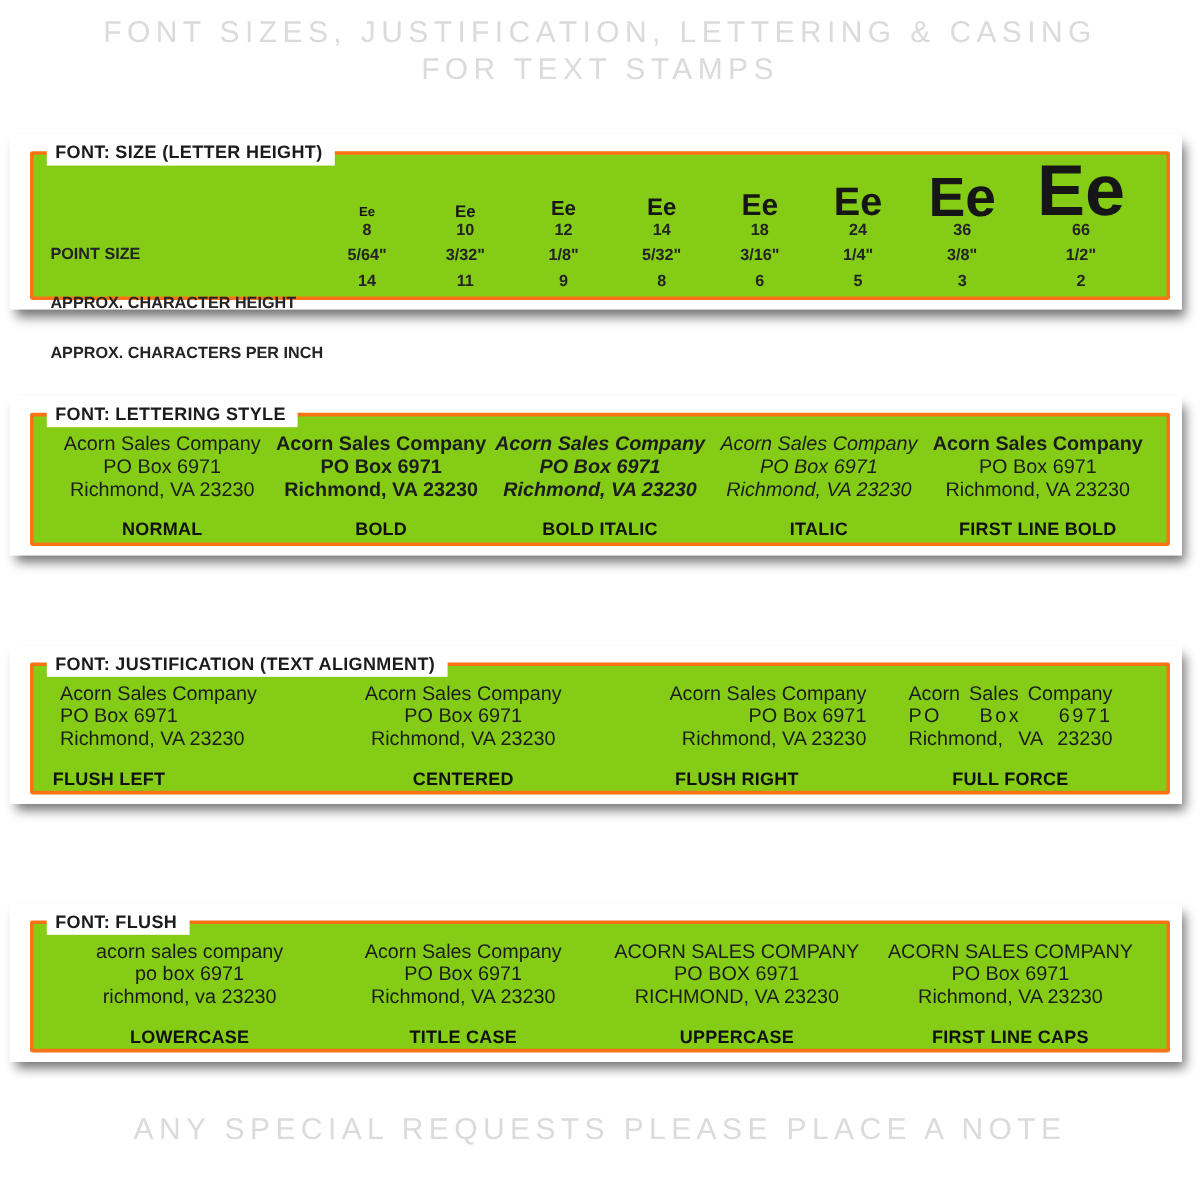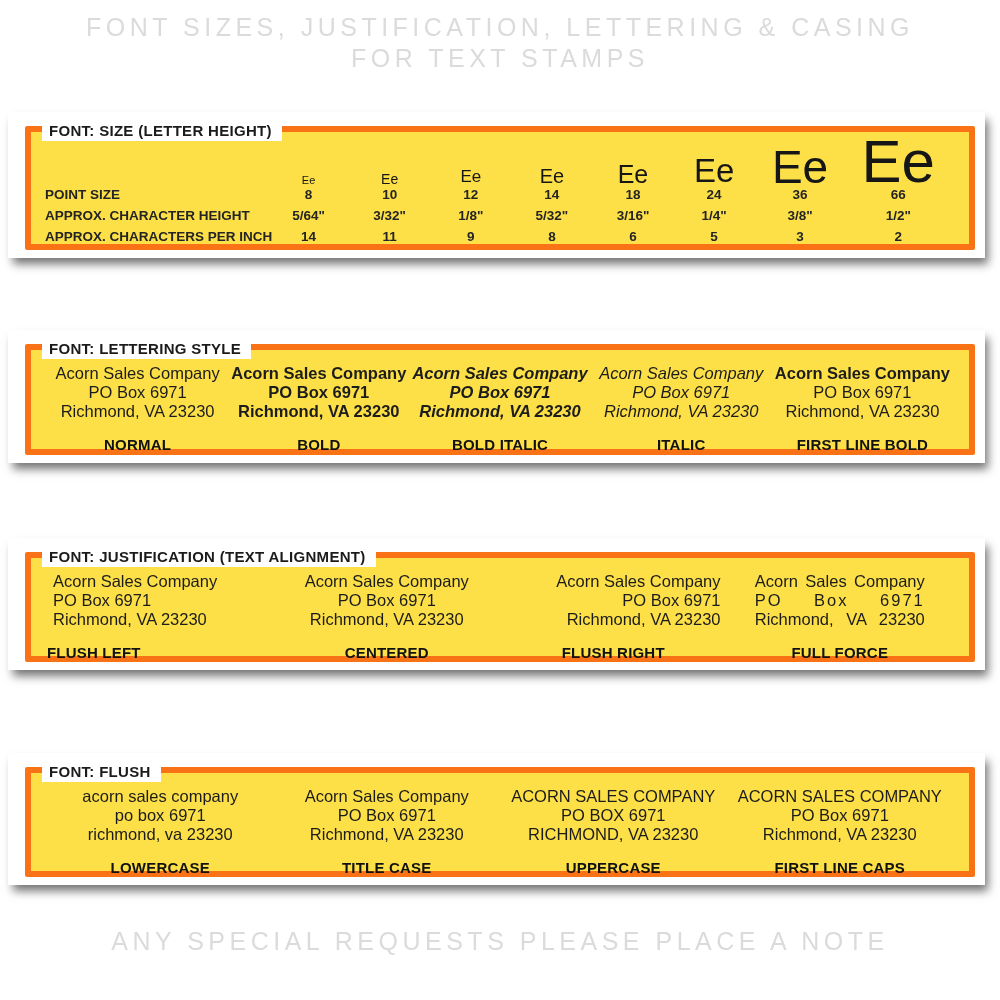--- a/index.html
+++ b/index.html
@@ -25,42 +25,42 @@
     position:absolute; left:8px; width:977px; background:#ffffff;
     box-shadow: 4px 7px 9px -1px rgba(0,0,0,0.55);
   }
   .card-size    { top:112px; height:146px; }
   .card-letter  { top:330px; height:133px; }
   .card-justify { top:538px; height:132px; }
   .card-casing  { top:753px; height:132px; }
 
   .frame {
     position:absolute; left:17px; right:10px; top:14px; bottom:8px;
-    border:6px solid #f97316; border-radius:2px; background:#fde047;
+    border:3px solid #f97316; border-radius:2px; background:#84cc16;
   }
   .legend {
     position:absolute; top:-11px; left:11px;
     background:#ffffff; padding:0 10px 0 7px;
     font-weight:bold; font-size:15px; line-height:20px;
     letter-spacing:0.3px; color:#1b1b1b; white-space:nowrap;
   }
 
   
   .size-grid { display:flex; padding:5px 18px 0 14px; }
   .labels-col { width:223px; flex:0 0 auto; display:flex; flex-direction:column; }
   .ee-spacer { height:47px; }
   .rlabel {
     height:21px; line-height:21px; font-weight:bold; font-size:13.5px;
-    white-space:nowrap; color:#242424;
+    white-space:nowrap; color:#242424;margin-top:20px;
   }
   .size-col { flex:1; text-align:center; display:flex; flex-direction:column; }
   .size-col.w7 { flex:1.12; }
   .size-col.w8 { flex:1.3; }
   .ee { height:47px; display:flex; align-items:flex-end; justify-content:center; }
-  .ee span { font-weight:normal; line-height:0.75; color:#161616;text-align:right; }
+  .ee span { font-weight:bold; line-height:0.75; color:#161616;text-align:right; }
   .s8  { font-size:11px; } .s10 { font-size:14px; }
   .s12 { font-size:17px; } .s14 { font-size:20px; }
   .s18 { font-size:25px; } .s24 { font-size:33px; }
   .s36 { font-size:46px; } .s48 { font-size:60px; }
   .num { height:21px; line-height:21px; font-weight:bold; font-size:13.5px; color:#242424; }
 
   
   .cols { display:flex; padding:14px 16px 0 16px; }
   .col { flex:1; text-align:center; min-width:0; }
   .addr { font-size:16.5px; line-height:19px; color:#1c1c1c; }

